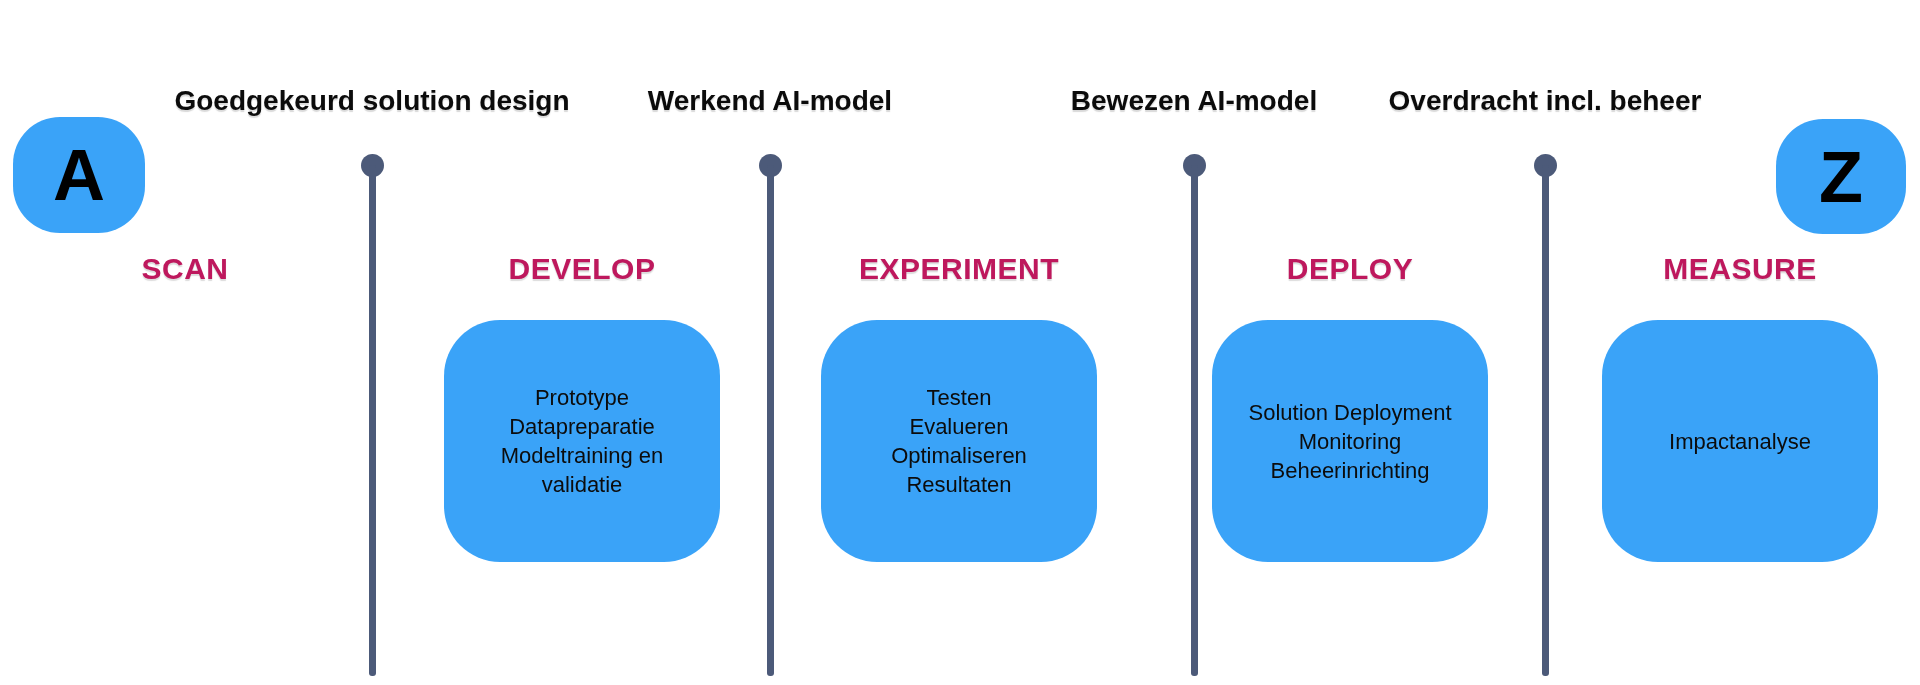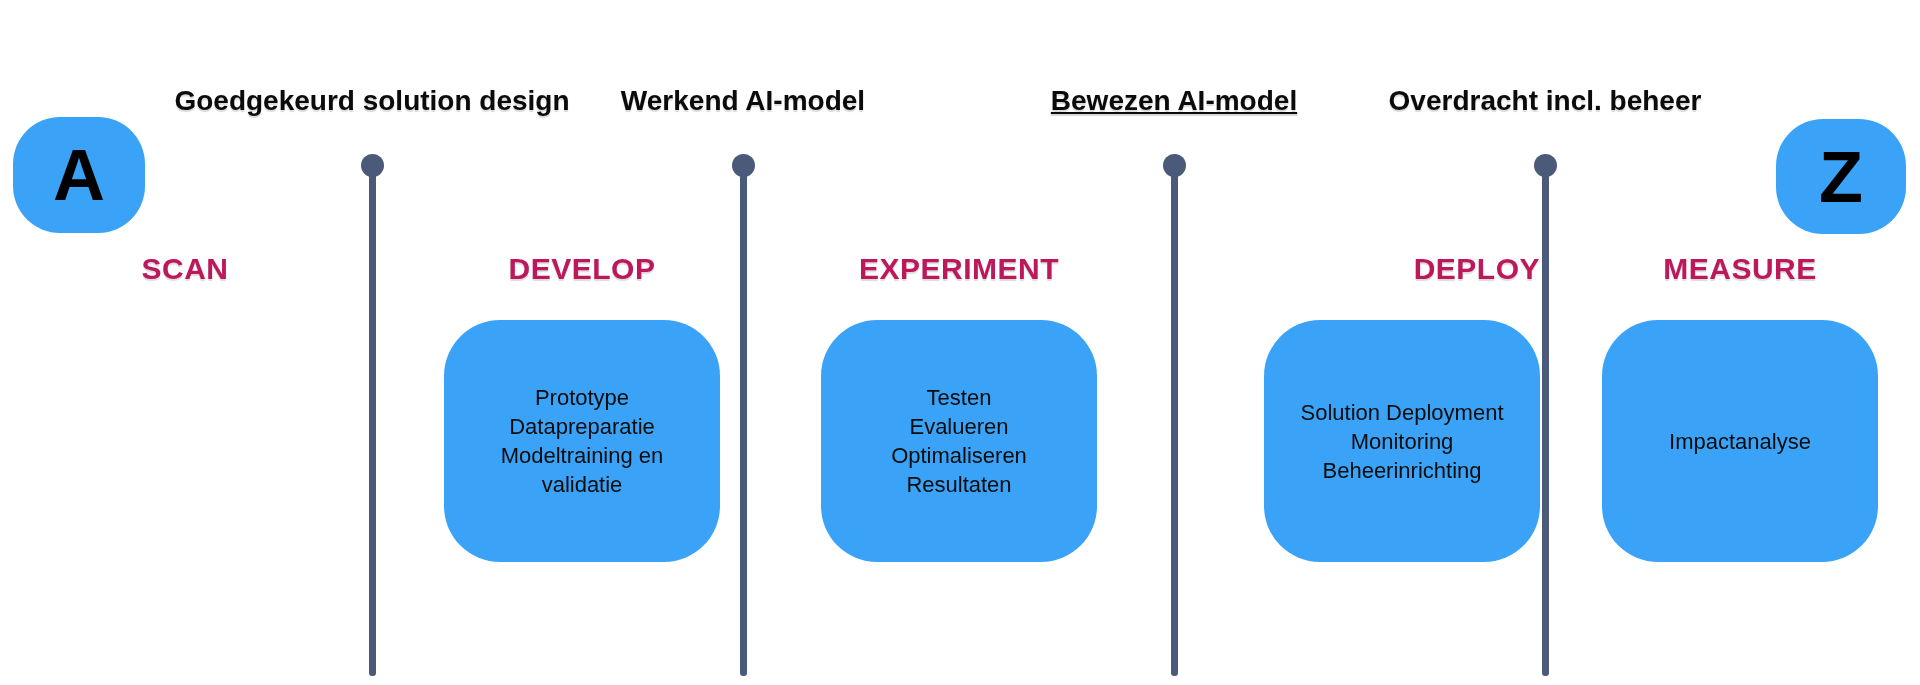--- a/index.html
+++ b/index.html
@@ -26,21 +26,21 @@
     font-weight:bold;font-size:72px;color:#000;
   }
   .ep-a{left:13px;top:117px;width:132px;height:116px;}
   .ep-z{left:1776px;top:119px;width:130px;height:115px;}
 
   
   .milestone{
     position:absolute;top:36px;width:500px;
     display:flex;flex-direction:column;align-items:center;margin-top:48px;
   }
-  .m1{left:122px;} .m2{left:493px;text-align:right;} .m3{left:924px;text-decoration:underline;} .m4{left:1295px;}
+  .m1{left:122px;} .m2{left:520px;text-align:right;} .m3{left:944px;} .m4{left:1295px;}
   .m-label{
     font-size:28px;font-weight:bold;line-height:34px;
     color:#0b0b0b;white-space:nowrap;
     text-shadow:0 2px 1px rgba(130,130,130,0.30);
   }
   .m-dot{
     width:23px;height:23px;border-radius:50%;
     background:var(--marker);
     margin-top:36px;
   }
@@ -48,21 +48,21 @@
     width:7px;height:511px;border-radius:3px;
     background:var(--marker);
     margin-top:-12px;
   }
 
   
   .phase{
     position:absolute;top:250px;width:380px;
     display:flex;flex-direction:column;align-items:center;
   }
-  .p1{left:-5px;} .p2{left:392px;} .p3{left:769px;} .p4{left:1160px;align-items:flex-end;} .p5{left:1550px;}
+  .p1{left:-5px;} .p2{left:392px;} .p3{left:769px;} .p4{left:1160px;} .p5{left:1550px;}
   .p-name{
     font-size:30px;font-weight:bold;letter-spacing:0.5px;line-height:38px;
     color:#be185d;white-space:nowrap;
     text-shadow:0 2px 1px rgba(130,130,130,0.28);
   }
   .p-card{
     margin-top:32px;
     width:276px;height:242px;
     box-sizing:border-box;padding:0 18px;
     border-radius:56px;

